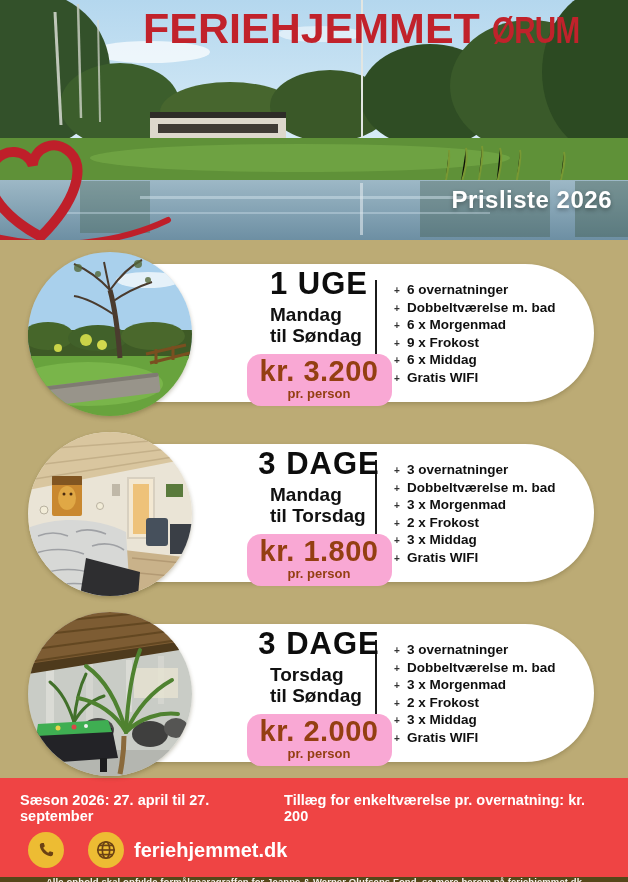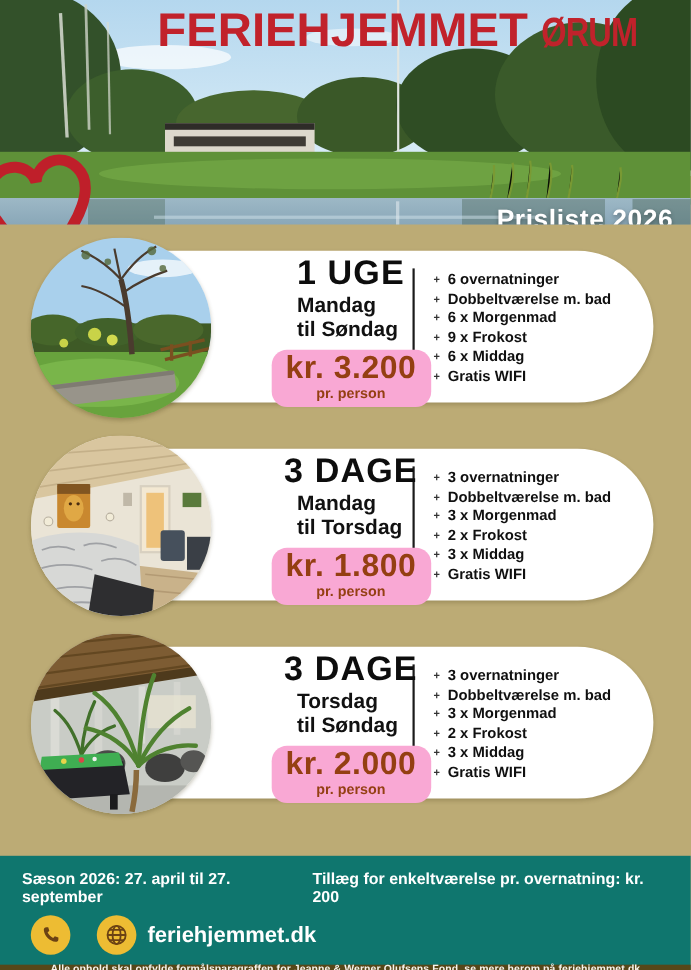--- a/index.html
+++ b/index.html
@@ -1,21 +1,21 @@
 <!DOCTYPE html>
 <html><head>
 <meta charset="utf-8">
 <style>
   html,body{margin:0;padding:0;}
   body{width:628px;height:882px;overflow:hidden;background:#bcab75;
        font-family:"Liberation Sans",sans-serif;-webkit-font-smoothing:antialiased;}
   .page{position:relative;width:628px;height:882px;}
 
   
-  .hero{position:relative;width:628px;height:204px;overflow:hidden;}
+  .hero{position:relative;width:628px;height:240px;overflow:hidden;}
   .hero svg.bg{position:absolute;inset:0;display:block;}
   .hero-title{position:absolute;top:4px;left:143px;white-space:nowrap;display:flex;align-items:baseline;gap:12px;}
   .hero-title .main{font-size:43px;font-weight:900;color:#c1222b;letter-spacing:0px;}
   .hero-title .suffix{font-size:37px;font-weight:900;color:#c1222b;display:inline-block;transform:scaleX(.8);transform-origin:left bottom;letter-spacing:-1px;}
   .heart{position:absolute;left:-28px;top:128px;width:215px;height:125px;}
   .tagline{position:absolute;left:34px;top:196px;color:#fff;font-size:15px;font-weight:800;letter-spacing:.6px;text-shadow:0 1px 3px rgba(0,0,0,.45);}
   .pricelist-title{position:absolute;right:16px;top:186px;color:#fff;font-size:24px;font-weight:800;letter-spacing:.5px;text-shadow:0 2px 4px rgba(0,0,0,.35);}
 
   
   .cards{padding:14px 34px 0;}
@@ -28,21 +28,21 @@
   .dates{font-size:19px;font-weight:700;color:#111;line-height:1.12;margin-top:2px;text-align:left;padding-left:26px;}
   .pill{display:inline-block;margin-top:7px;background:#f9a8d4;border-radius:14px;padding:2px 13px 5px;}
   .pill .amount{display:block;font-size:29px;font-weight:900;color:#943f12;letter-spacing:.5px;line-height:1.05;}
   .pill .unit{display:block;font-size:13px;font-weight:700;color:#943f12;margin-top:0px;}
   .vdivider{position:absolute;left:341px;top:16px;width:2px;height:106px;background:#1b1b1b;}
   .features{list-style:none;margin:0;padding:0;position:absolute;left:360px;top:17px;}
   .features li{position:relative;padding-left:13px;font-size:13.5px;font-weight:700;color:#101010;line-height:17.6px;}
   .features li .plus{position:absolute;left:0;top:1px;font-size:10px;font-weight:900;color:#333;}
 
   
-  .footer{position:absolute;left:0;top:778px;width:628px;height:104px;background:#0f766e;color:#fff;border-bottom:5px solid #564719;box-sizing:border-box;}
+  .footer{position:absolute;left:0;top:778px;width:628px;height:104px;background:#ef4444;color:#fff;border-bottom:5px solid #564719;box-sizing:border-box;}
   .f-row1{display:flex;justify-content:space-between;padding:14px 18px 0 20px;font-size:14.5px;font-weight:800;}
   .f-row2{display:flex;align-items:center;padding:8px 12px 0 28px;}
   .circle-icon{flex:0 0 auto;width:36px;height:36px;border-radius:50%;background:#edbc33;display:flex;align-items:center;justify-content:center;}
   .circle-icon svg{display:block;}
   .phone-number{font-size:20px;font-weight:800;margin-left:12px;letter-spacing:.3px;white-space:nowrap;}
   .address{font-size:13px;font-weight:700;margin-left:28px;white-space:nowrap;}
   .globe-wrap{margin-left:24px;}
   .website{font-size:20px;font-weight:800;margin-left:10px;white-space:nowrap;}
   .f-note{text-align:center;font-size:9.5px;font-weight:700;color:#f7f4ec;margin-top:8px;letter-spacing:.1px;}
 </style>

